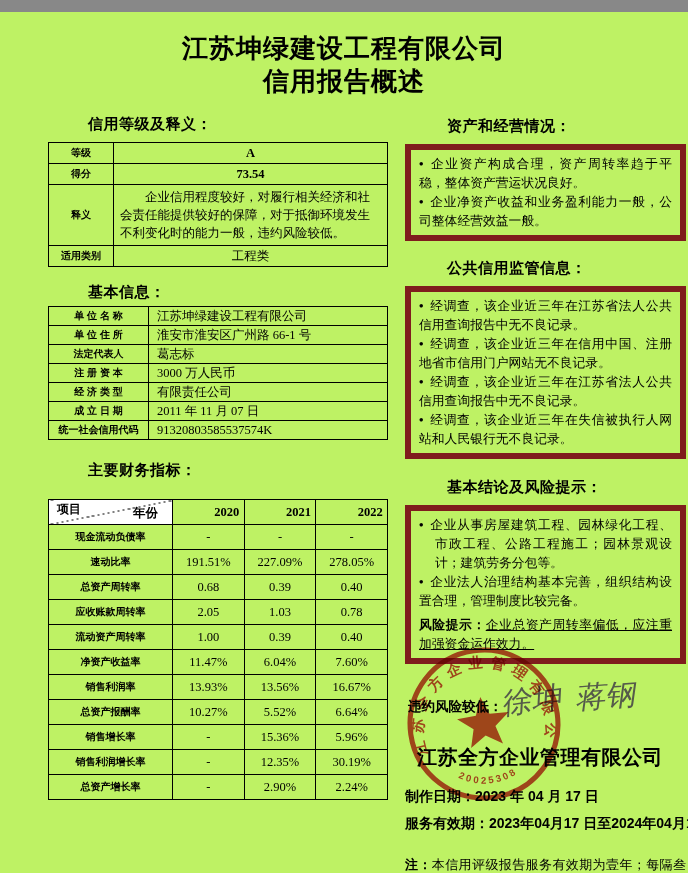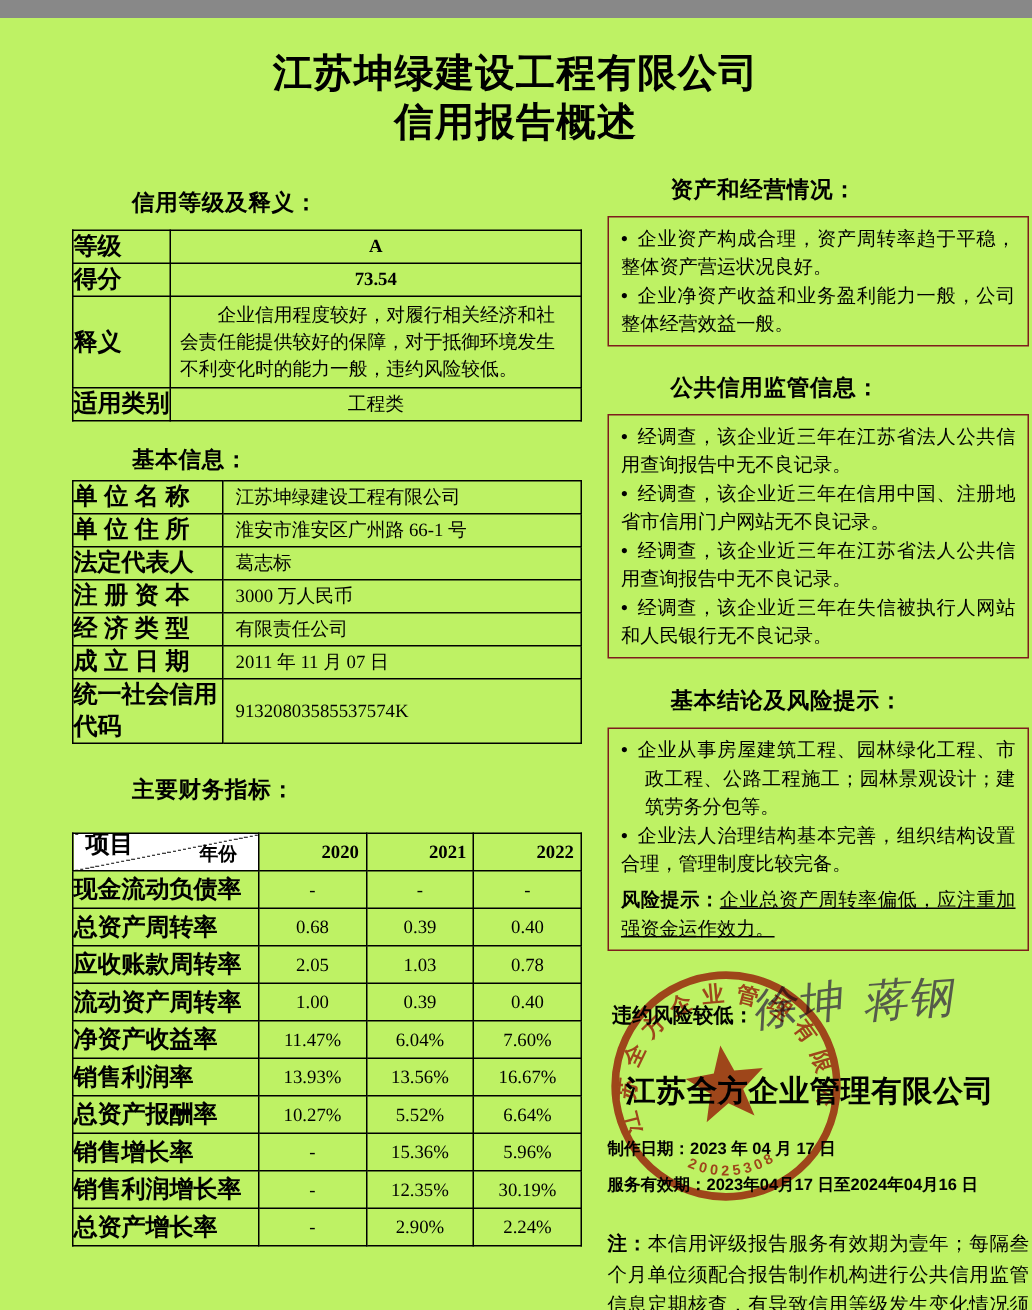--- a/index.html
+++ b/index.html
@@ -13,26 +13,26 @@
   .title {
     position:absolute; top:20px; left:0; width:688px; text-align:center;
     font-family:"Liberation Sans", sans-serif; font-weight:bold;
     font-size:26px; line-height:33px; letter-spacing:1px;
   }
   .heading {
     font-family:"Liberation Sans", sans-serif; font-weight:bold;
     font-size:15px; margin-left:40px; letter-spacing:0.5px;
   }
   
-  .col-left { position:absolute; left:48px; top:114px; width:340px; }
+  .col-left { position:absolute; left:48px; top:103px; width:340px; }
   table { border-collapse:collapse; width:340px; table-layout:fixed; }
   td { border:1px solid #000; font-size:12.5px; vertical-align:middle; }
   .lbl {
     font-family:"Liberation Sans", sans-serif; font-weight:bold;
-    font-size:16px;
+    text-align:center; font-size:10px;
   }
   .val { text-align:center; }
   .val-left { text-align:left; padding-left:8px; }
   .bold { font-weight:bold; }
   .t1 { margin-top:8px; }
   .t1 td { height:21px; }
   .t1 .c1 { width:65px; }
   .t1 .shiyi { padding:3px 6px; }
   .t1 .shiyi span { display:block; text-align:left; text-indent:2em; line-height:18px; }
   .t2 { margin-top:4px; }
@@ -42,28 +42,28 @@
   .h-fin { margin-top:21px; }
   .t3 { margin-top:19px; }
   .t3 td { height:25px; }
   .t3 .c1 { width:124px; }
   .diag {
     position:relative; height:50px;
     background:linear-gradient(to bottom right,
       #fff 49.55%, #000 49.55%, #000 50.45%, #fff 50.45%);
   }
   .diag .yf { position:absolute; top:5px; right:14px; font-family:"Liberation Sans",sans-serif; font-weight:bold; font-size:12.5px; }
-  .diag .xm { position:absolute; bottom:6px; left:8px; font-family:"Liberation Sans",sans-serif; font-weight:bold; font-size:16px; }
+  .diag .xm { position:absolute; bottom:6px; left:8px; font-family:"Liberation Sans",sans-serif; font-weight:bold; font-size:12px; }
   .yr { font-weight:bold; text-align:center; font-family:"Liberation Serif",serif;padding-left:37px; }
   
   .col-right { position:absolute; left:405px; top:100px; width:281px; }
   .col-right .heading { margin-left:42px; }
   .h1r { margin-top:5px; }
   .box {
-    border:1px solid #7f1d1d; padding:5px 8px 4px 8px; margin-top:8px;
+    border:6px solid #7f1d1d; padding:5px 8px 4px 8px; margin-top:8px;
     font-size:12.8px; line-height:19px; text-align:justify;
   }
   .bullet::before { content:"•"; font-weight:bold; margin-right:6px; }
   .bullet.hang { padding-left:16px; text-indent:-16px; }
   .h2r { margin-top:18px; }
   .h3r { margin-top:19px; }
   .risk { margin-top:4px; }
   .risk-label { font-family:"Liberation Sans",sans-serif; font-weight:bold; }
   .risk-text { text-decoration:underline; }
   
@@ -78,21 +78,21 @@
   }
   .sig1 { left:98px; top:-6px; transform:rotate(-7deg) skewX(-10deg); }
   .sig2 { left:172px; top:-10px; transform:rotate(-4deg) skewX(-12deg); }
   .agency {
     margin-top:8px; margin-left:12px;
     font-family:"Liberation Sans",sans-serif; font-weight:600;
     font-size:20px; letter-spacing:0.5px; white-space:nowrap;
   }
   .dateline {
     font-family:"Liberation Sans",sans-serif; font-weight:bold;
-    font-size:11px; margin-top:9px; white-space:nowrap;
+    font-size:14px; margin-top:9px; white-space:nowrap;
   }
   .dateline.first { margin-top:17px; }
   .note { margin-top:22px; font-size:13px; line-height:20.5px; text-align:justify; }
   .note-label { font-family:"Liberation Sans",sans-serif; font-weight:bold; }
   
   .stamp {
     position:absolute; left:403px; top:631px; width:162px; height:162px;
     mix-blend-mode:multiply; opacity:.88; transform:rotate(-8deg);
     pointer-events:none;
   }
@@ -180,20 +180,26 @@
         </td>
         <td class="yr">2020</td>
         <td class="yr">2021</td>
         <td class="yr">2022</td>
       </tr>
       <tr>
         <td class="lbl c1">现金流动负债率</td>
         <td class="val">-</td>
         <td class="val">-</td>
         <td class="val">-</td>
+      </tr>
+      <tr>
+        <td class="lbl c1">速动比率</td>
+        <td class="val">191.51%</td>
+        <td class="val">227.09%</td>
+        <td class="val">278.05%</td>
       </tr>
       <tr>
         <td class="lbl c1">总资产周转率</td>
         <td class="val">0.68</td>
         <td class="val">0.39</td>
         <td class="val">0.40</td>
       </tr>
       <tr>
         <td class="lbl c1">应收账款周转率</td>
         <td class="val">2.05</td>

